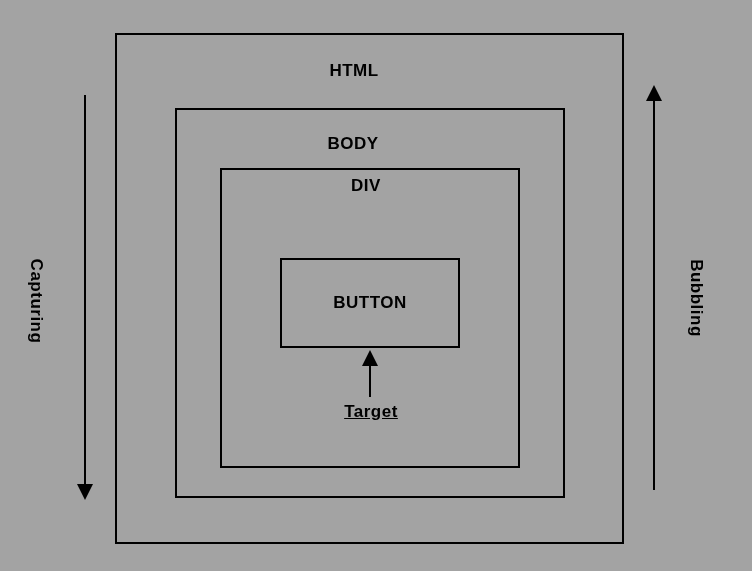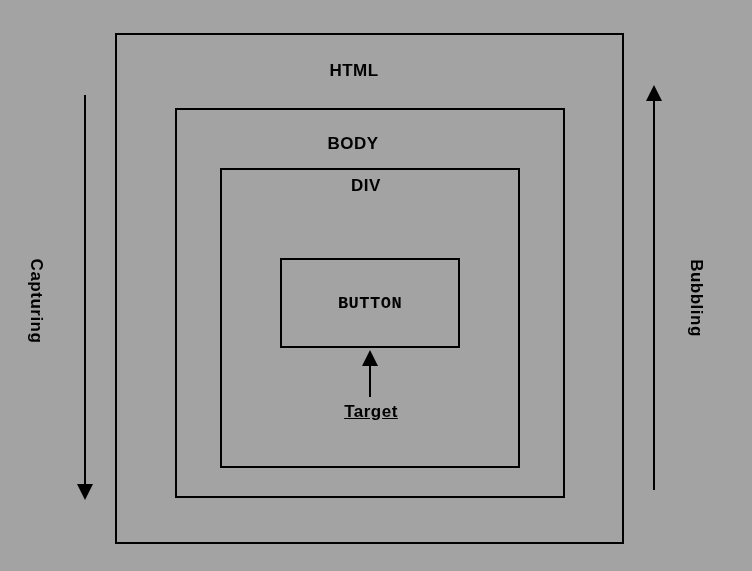--- a/index.html
+++ b/index.html
@@ -31,21 +31,21 @@
     transform: translate(-50%, -50%);
     font-weight: bold;
     font-size: 17px;
     color: #000000;
     letter-spacing: 0.5px;
     white-space: nowrap;
   }
   .lbl-html   { left: 354px; top: 71px;  }
   .lbl-body   { left: 353px; top: 144px; }
   .lbl-div    { left: 354px; top: 186px; margin-left: 12px; }
-  .lbl-button { left: 370px; top: 303px; font-family: Liberation Mono, monospace; }
+  .lbl-button { left: 370px; top: 303px; }
   .lbl-target { left: 371px; top: 412px; text-decoration: underline; }
 
   .lbl-rotated {
     position: absolute;
     transform: translate(-50%, -50%) rotate(90deg);
     font-weight: bold;
     font-size: 17px;
     color: #000000;
     letter-spacing: 0.5px;
     white-space: nowrap;

